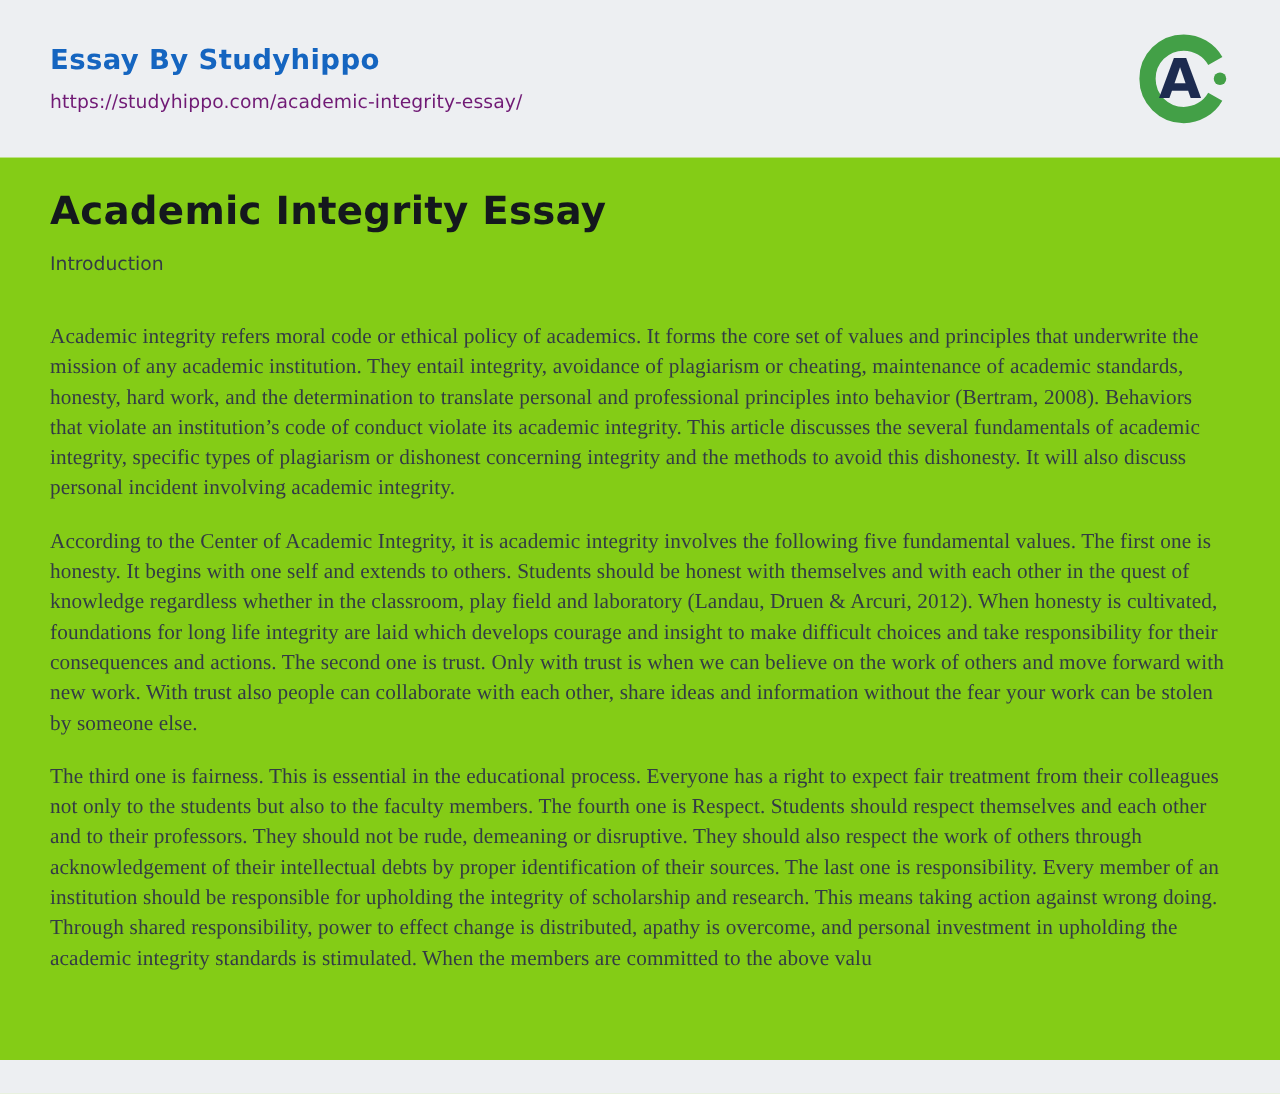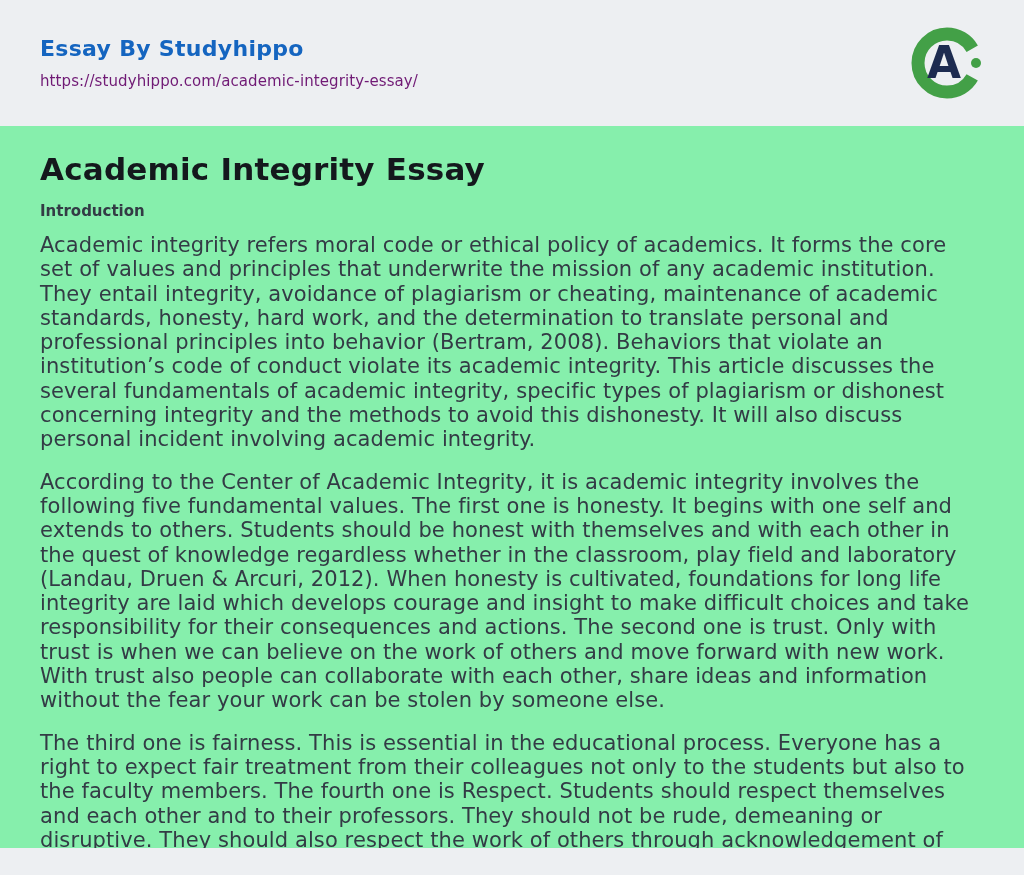--- a/index.html
+++ b/index.html
@@ -33,43 +33,43 @@
   }
   .site-url {
     color: #701a75;
     font-size: 15px;
     text-decoration: none;
     letter-spacing: 0.1px;
   }
   .logo { width: 74px; height: 74px; flex: 0 0 74px; }
   .main {
     flex: 1 1 auto;
-    background: #86efac;
+    background: #84cc16;
     padding: 25px 40px 0 40px;
     overflow: hidden;
   }
   .doc-title {
     font-size: 31px;
     font-weight: bold;
     color: #14181d;
     letter-spacing: 0.2px;
     margin-bottom: 15px;
   }
   .doc-subtitle {
     font-size: 15px;
     color: #333b45;
-    margin-bottom: 13px;
-    font-weight: bold;
+    margin-bottom: 37px;
   }
   .paragraph {
-    font-size: 21px;
+    font-size: 17px;
     line-height: 24.3px;
     color: #333b45;
     margin-bottom: 18px;
     letter-spacing: 0.1px;
+    font-family: Liberation Serif, serif;
   }
   .footer {
     background: #edeff2;
     height: 27px;
     flex: 0 0 27px;
   }
 </style>
 </head>
 <body>
 

